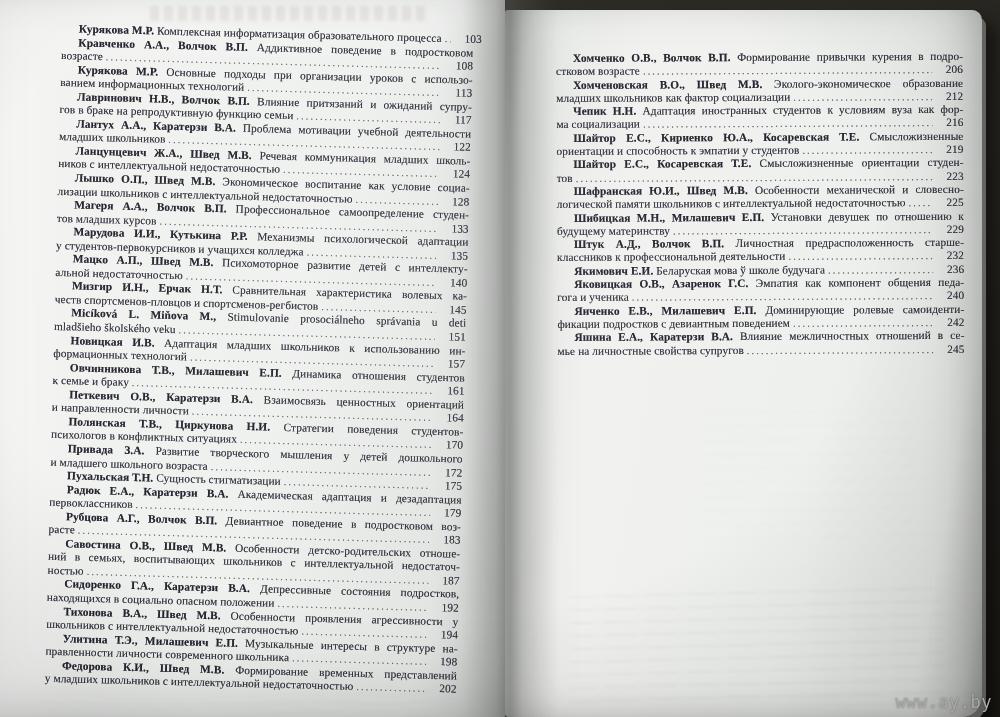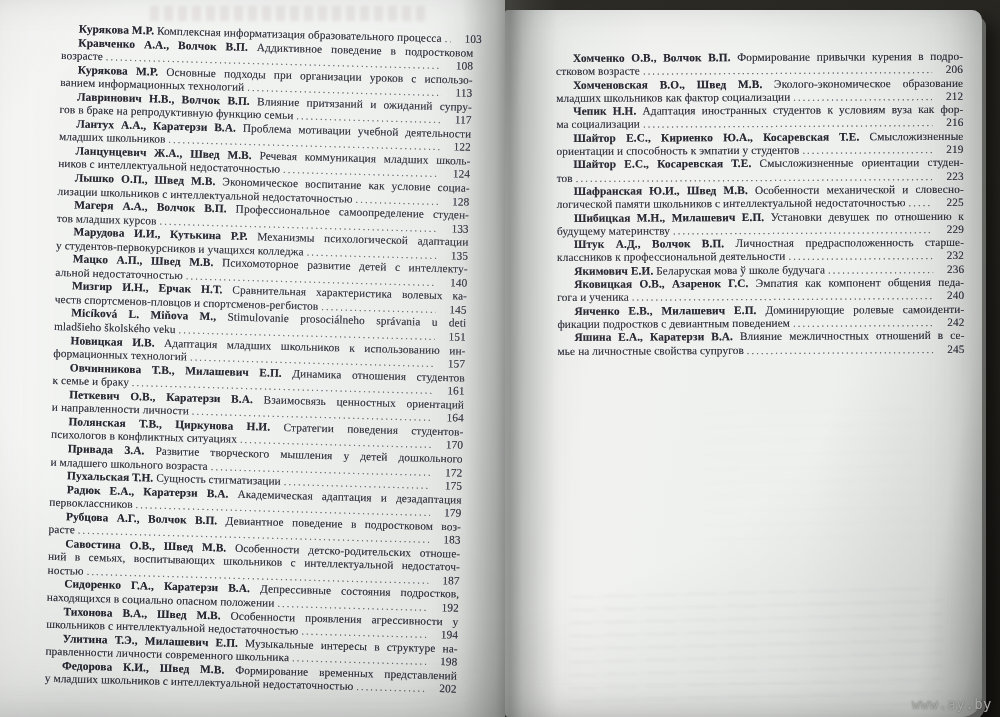--- a/index.html
+++ b/index.html
@@ -64,21 +64,21 @@
   .dots{
     flex:1 1 6px;overflow:hidden;white-space:nowrap;min-width:6px;
     color:#41414d;opacity:.78;font-size:10.5px;letter-spacing:2.1px;margin:0 5px 0 3px;
   }
   .dots::after{content:"....................................................................................................................................";}
   .pnum{flex:0 0 26px;text-align:right;color:#343341;}
   
   .watermark{
     position:absolute;right:8px;bottom:5px;
     font-family:"DejaVu Sans Mono","Liberation Mono",monospace;
-    font-size:14px;color:#a9a9a5;letter-spacing:.5px;
+    font-size:17px;color:#a9a9a5;letter-spacing:.5px;
     text-shadow:0 0 2px rgba(0,0,0,.4);
   }
 </style>
 </head>
 <body>
 
 <div class="photo">
   <div class="page-left"></div>
   <div class="page-right"></div>
   <div class="gutter"></div>

